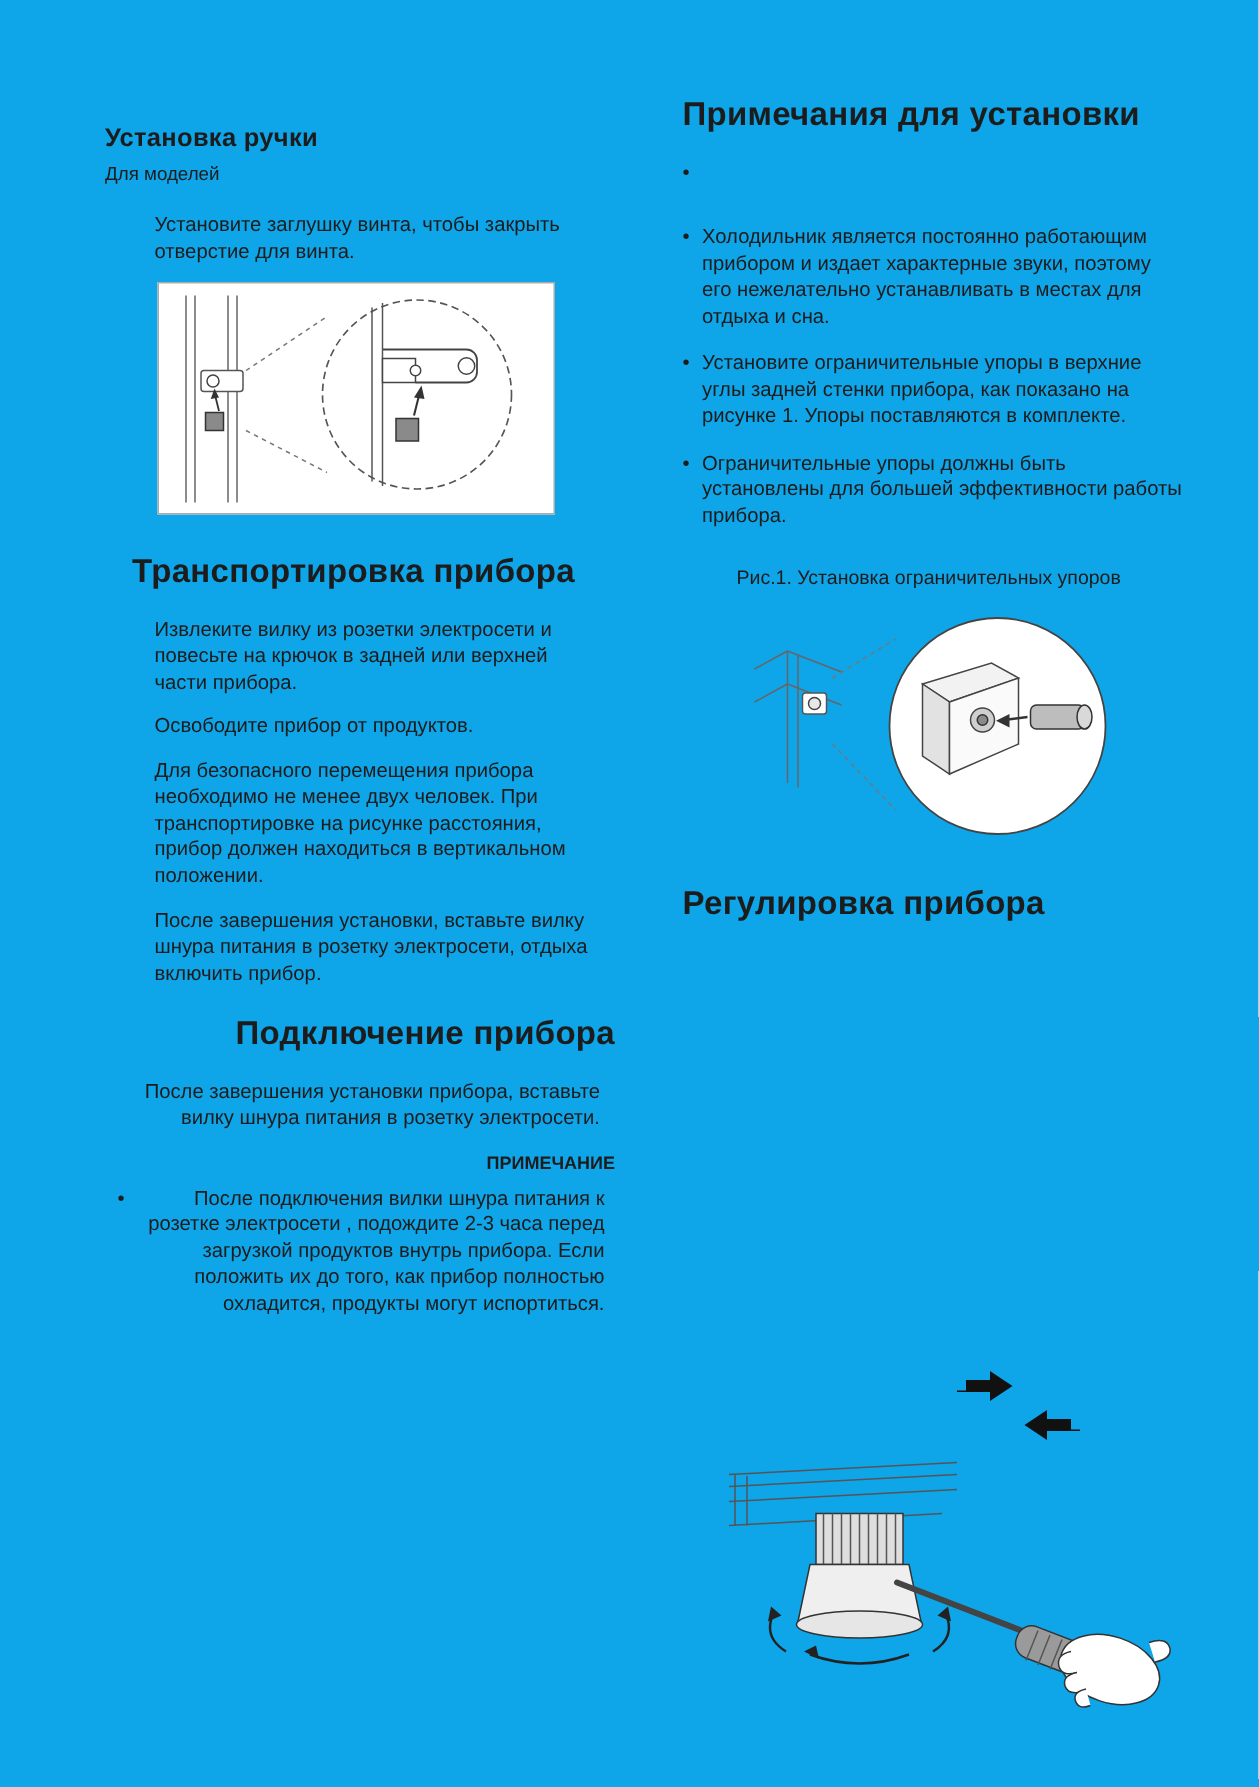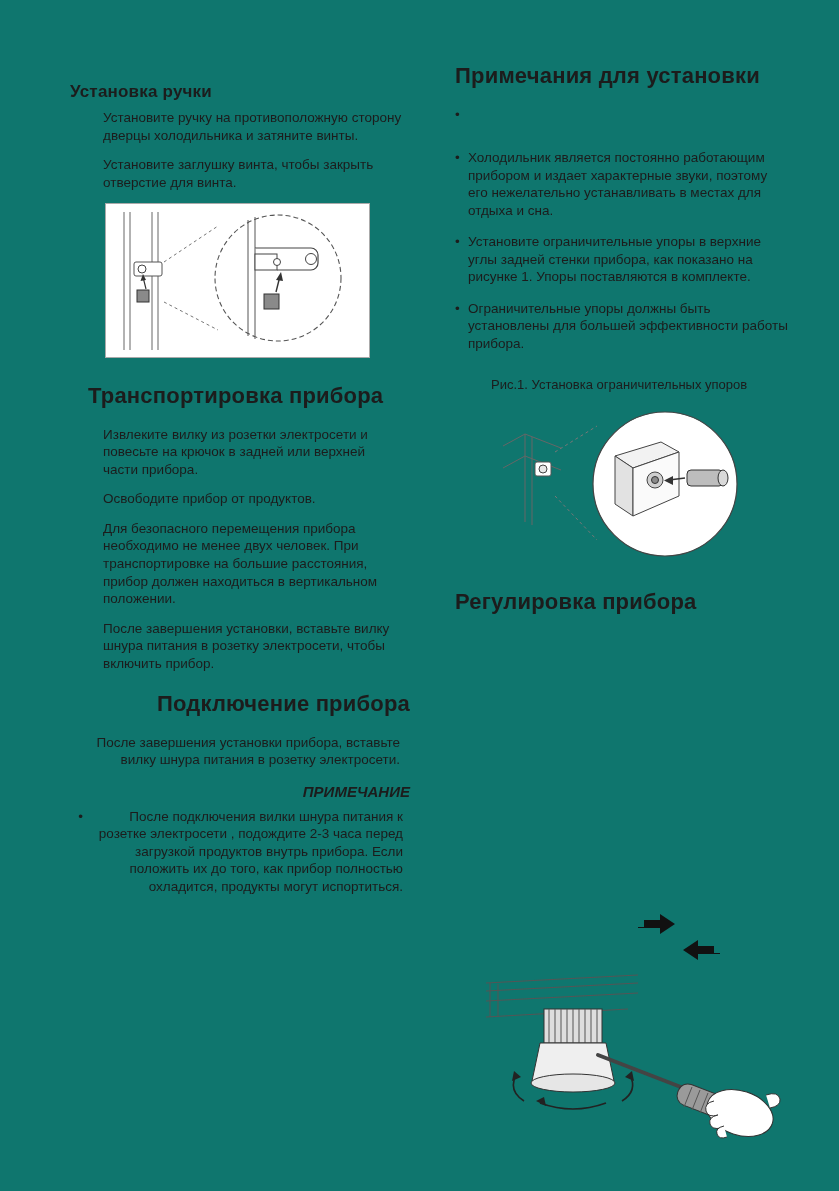--- a/index.html
+++ b/index.html
@@ -1,20 +1,20 @@
 <!DOCTYPE html>
 <html><head>
 <meta charset="utf-8">
 <style>
   * { margin:0; padding:0; box-sizing:border-box; }
   html,body { background:#ffffff; }
   .page {
     position:relative;
     width:839px; height:1191px;
-    background:#0f766e;
+    background:#0ea5e9;
     font-family:"Liberation Sans", sans-serif;
     color:#1c1c1c;
     overflow:hidden;
   }
   .col { position:absolute; }
   .col-left  { left:70px;  top:82px; width:340px; }
   .col-right { left:455px; top:62px; width:345px; }
 
   .small-title { font-size:17px; font-weight:bold; margin-bottom:7px; letter-spacing:0.2px; }
   .big-title   { font-size:22px; font-weight:bold; line-height:1.25; margin-bottom:16px; letter-spacing:0.2px; }
@@ -29,21 +29,21 @@
     margin:4px 0 24px 35px;
     width:265px; height:155px;
     border:1px solid #aaa;
     background:#fff;
   }
 
   .section-transport { margin-top:0; }
   .section-connection { margin-top:18px;text-align:right; }
   .section-connection p.body { width:330px; margin-bottom:10px; }
 
-  .note-title { font-size:15px; font-weight:bold; margin:14px 0 8px 0;font-style:italic; }
+  .note-title { font-size:12px; font-weight:bold; margin:14px 0 8px 0; }
 
   .bullet-item { display:flex; margin-bottom:14px; }
   .bullet-item .marker { width:13px; flex:0 0 13px; font-size:13.5px; line-height:1.3; }
   .bullet-item .btext  { font-size:13.5px; line-height:1.3; width:320px; }
   .bullet-item.standalone { margin-bottom:26px; }
 
   .note-list .bullet-item .btext { width:320px; }
 
   .fig-caption { font-size:13px; margin:24px 0 12px 36px; }
 
@@ -61,21 +61,21 @@
 </style>
 </head>
 <body>
 
 <div class="page">
 
   <div class="col col-left">
 
     <section>
       <h2 class="small-title">Установка ручки</h2>
-      <p class="body indent">Установите ручку на противоположную сторону дверцы холодильника и затяните винты.</p>
+      <div class="subtitle">Для моделей</div>
       <p class="body indent">Установите заглушку винта, чтобы закрыть отверстие для винта.</p>
 
       <div class="figure-frame">
         <svg width="263" height="153" viewBox="0 0 263 153">
 
           <g stroke="#666" stroke-width="1" fill="none">
             <line x1="18" y1="8" x2="18" y2="146"></line>
             <line x1="24" y1="8" x2="24" y2="146"></line>
             <line x1="46" y1="8" x2="46" y2="146"></line>
             <line x1="52" y1="8" x2="52" y2="146"></line>
@@ -118,22 +118,22 @@
             </g>
           </g>
         </svg>
       </div>
     </section>
 
     <section class="section-transport">
       <h1 class="big-title indented">Транспортировка прибора</h1>
       <p class="body indent">Извлеките вилку из розетки электросети и повесьте  на крючок в задней или верхней части прибора.</p>
       <p class="body indent">Освободите прибор от продуктов.</p>
-      <p class="body indent">Для безопасного перемещения прибора необходимо не менее двух человек. При транспортировке на большие расстояния, прибор должен находиться в вертикальном положении.</p>
-      <p class="body indent">После завершения установки, вставьте вилку шнура питания в розетку электросети,  чтобы  включить прибор.</p>
+      <p class="body indent">Для безопасного перемещения прибора необходимо не менее двух человек. При транспортировке на рисунке расстояния, прибор должен находиться в вертикальном положении.</p>
+      <p class="body indent">После завершения установки, вставьте вилку шнура питания в розетку электросети,  отдыха  включить прибор.</p>
     </section>
 
     <section class="section-connection">
       <h1 class="big-title indented">Подключение прибора</h1>
       <p class="body">После завершения установки прибора, вставьте вилку шнура питания в розетку электросети.</p>
       <h3 class="note-title">ПРИМЕЧАНИЕ</h3>
       <div class="note-list">
         <div class="bullet-item">
           <span class="marker">•</span>
           <span class="btext">После подключения вилки шнура питания к розетке электросети , подождите 2-3 часа перед  загрузкой продуктов внутрь прибора. Если положить их до того, как прибор полностью охладится, продукты могут испортиться.</span>

